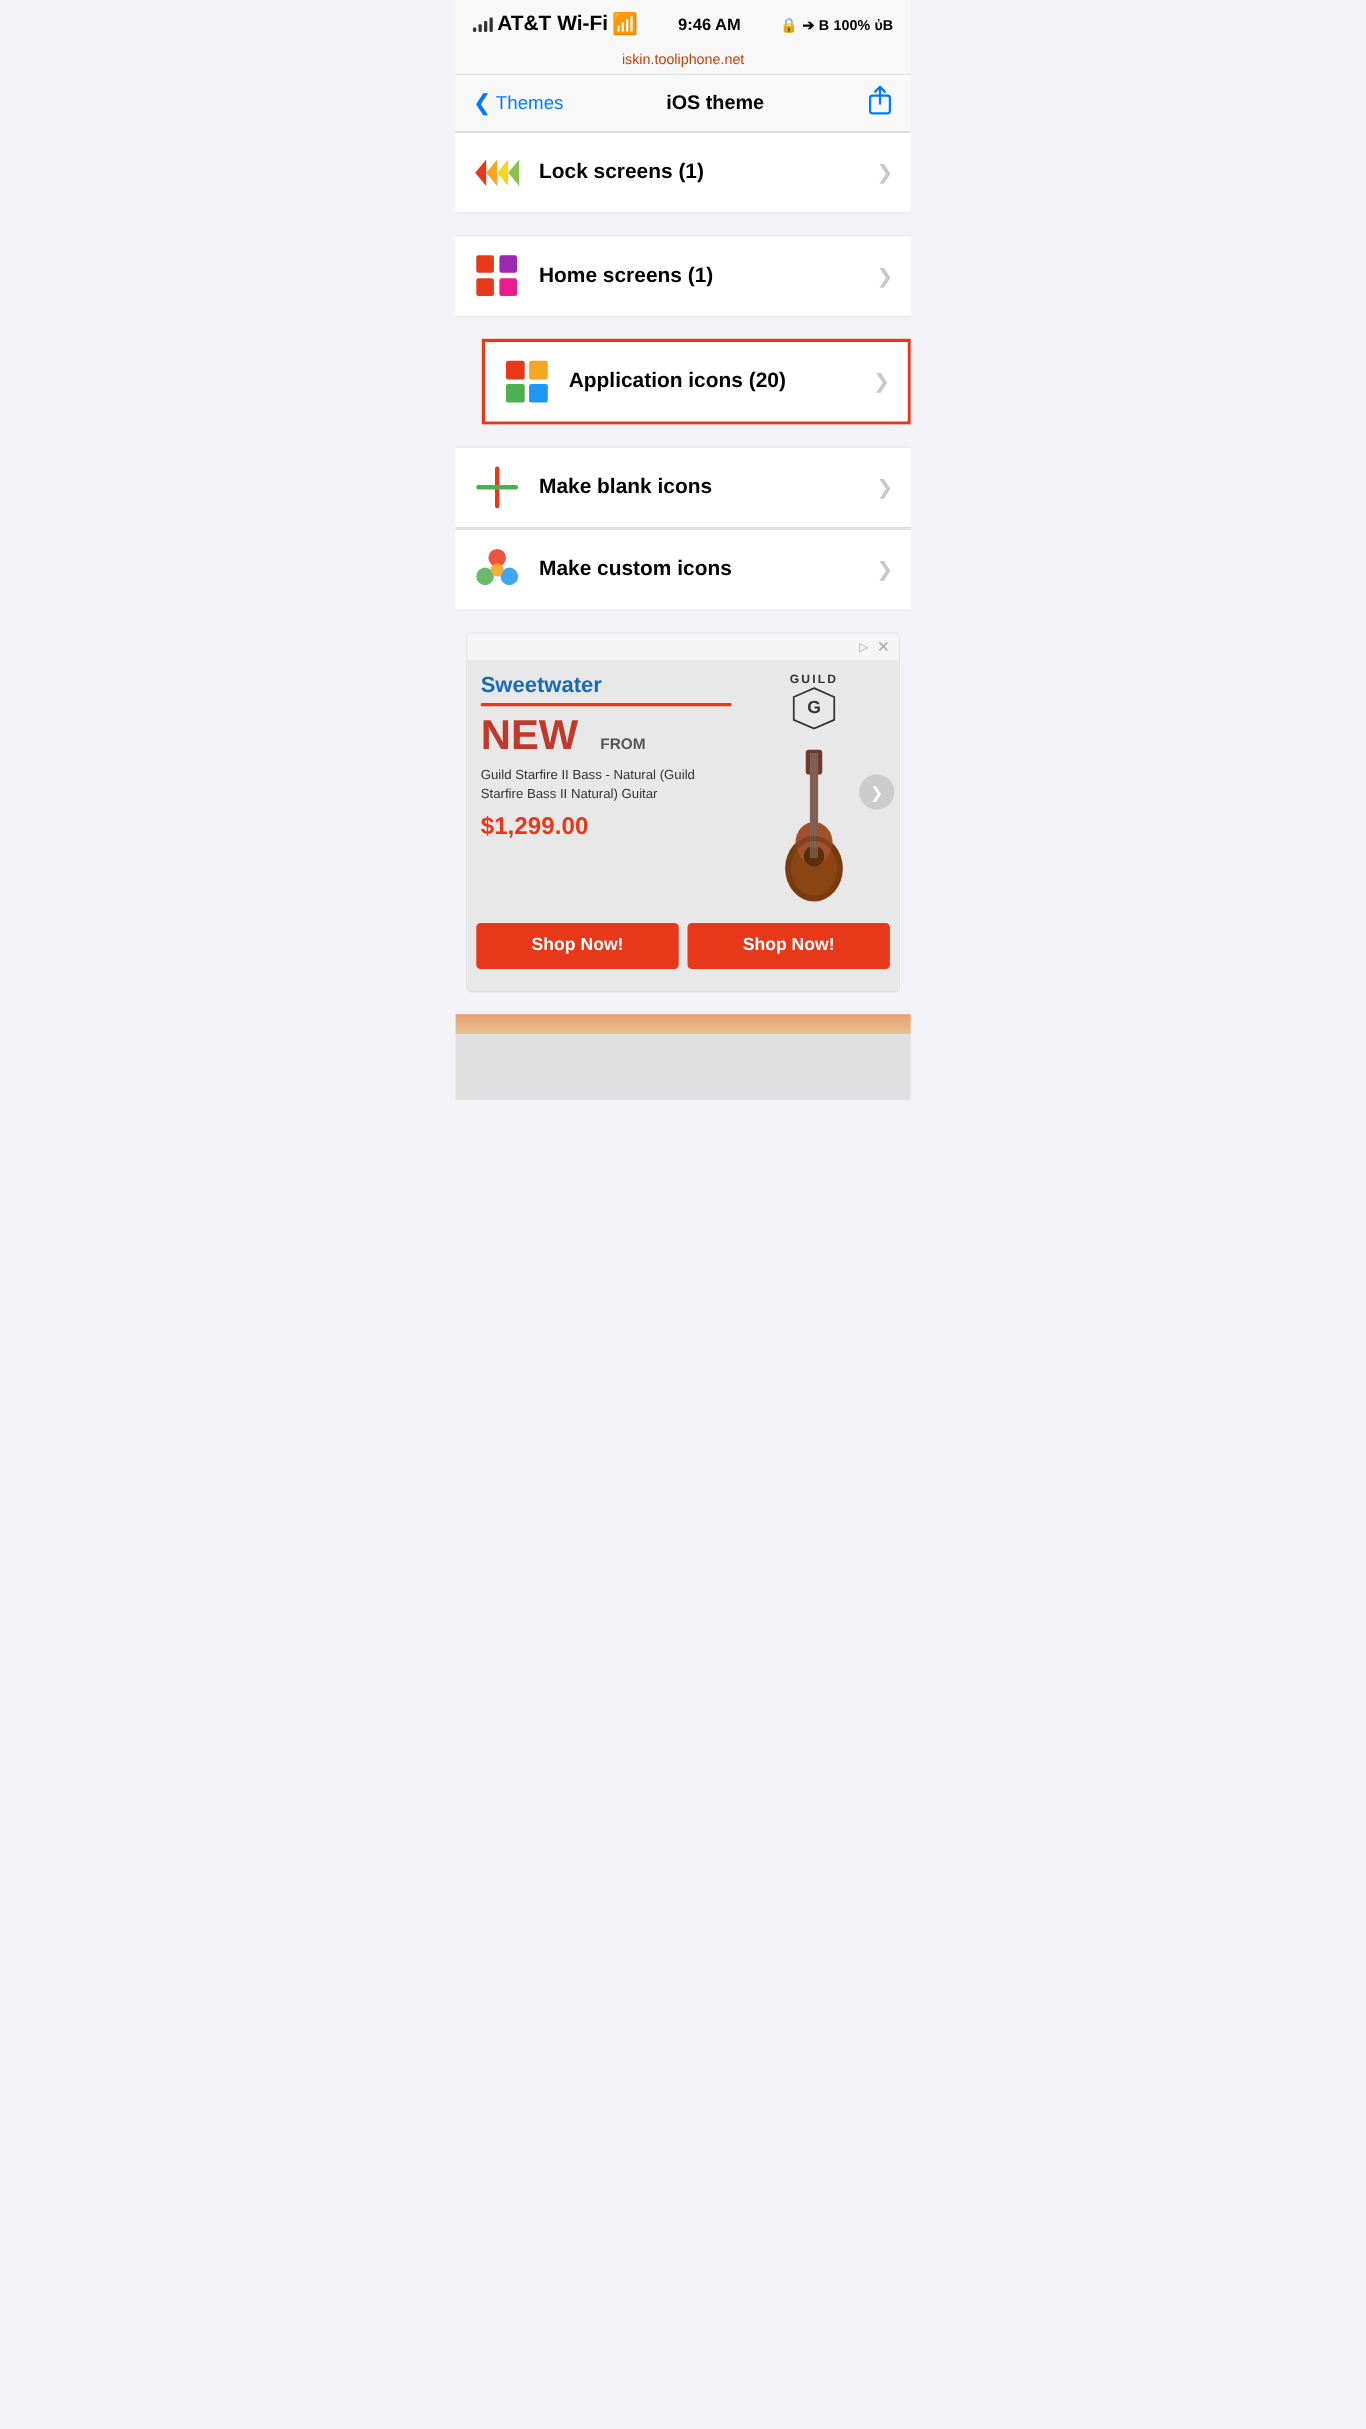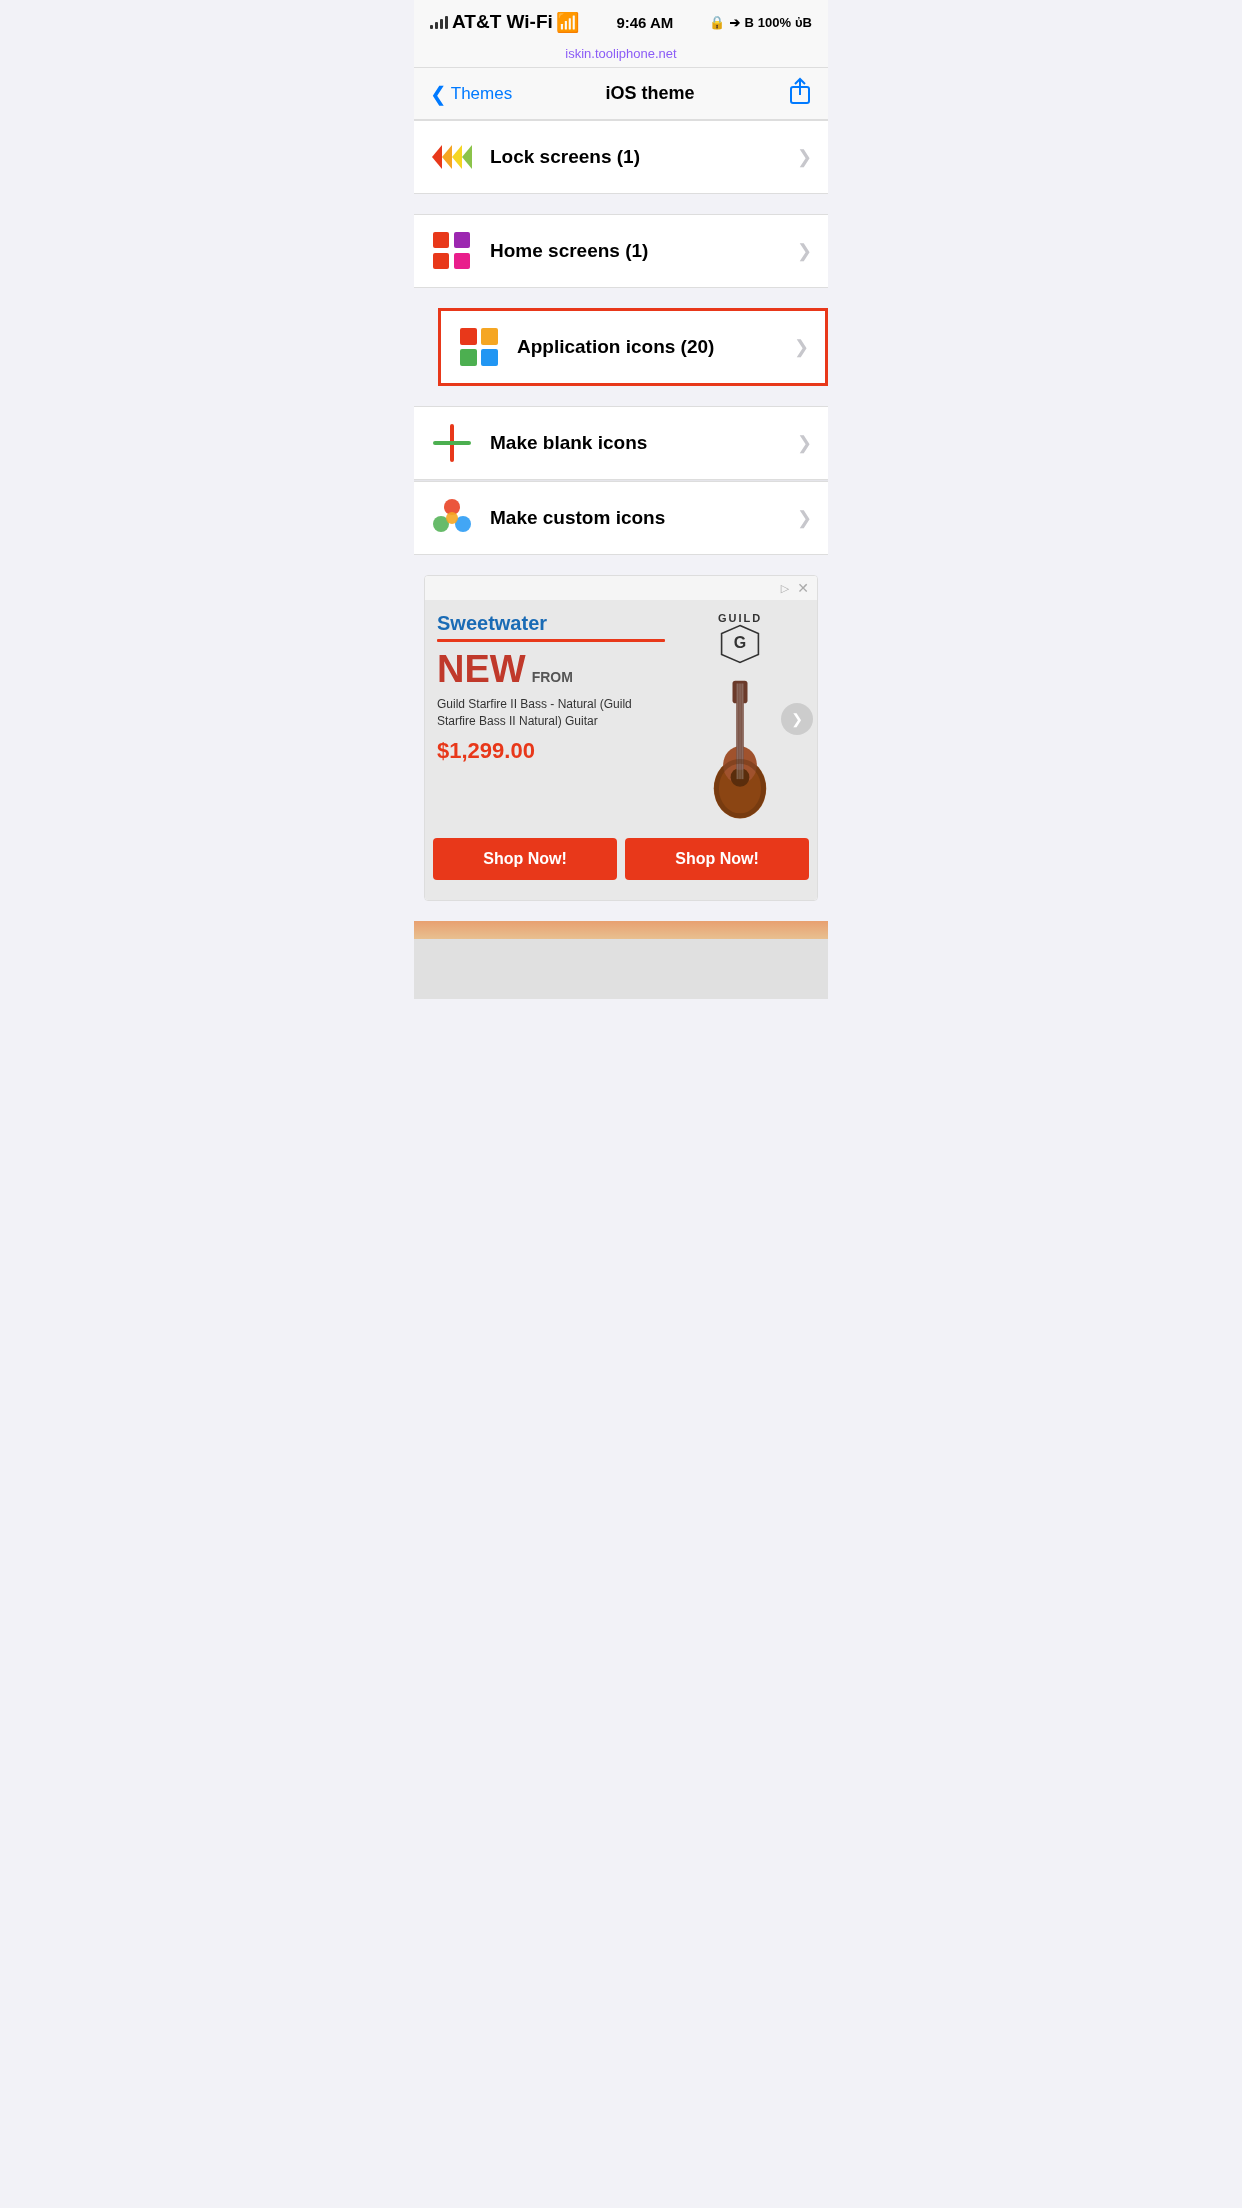--- a/index.html
+++ b/index.html
@@ -30,21 +30,21 @@
     .status-right { display: flex; align-items: center; gap: 4px; font-size: 13px; }
     .signal-bars { display: flex; gap: 2px; align-items: flex-end; }
     .bar { background: #333; border-radius: 1px; }
 
     
     .url-bar {
       background: #f8f8f8;
       text-align: center;
       padding: 2px 0 6px;
       font-size: 13px;
-      color: #8b5cf6;
+      color: #c2410c;
       border-bottom: 1px solid #ddd;
     }
 
     
     .nav-bar {
       background: #f8f8f8;
       height: 52px;
       display: flex;
       align-items: center;
       justify-content: space-between;
@@ -178,21 +178,21 @@
       width: 100%;
       height: 3px;
       background: #e8381a;
       margin-bottom: 8px;
       border-radius: 1px;
     }
 
     .ad-new-from {
       display: flex;
       align-items: baseline;
-      gap: 6px;
+      gap: 20px;
       margin-bottom: 8px;
     }
     .ad-new {
       font-size: 38px;
       font-weight: 900;
       color: #c0392b;
       line-height: 1;
     }
     .ad-from {
       font-size: 14px;

